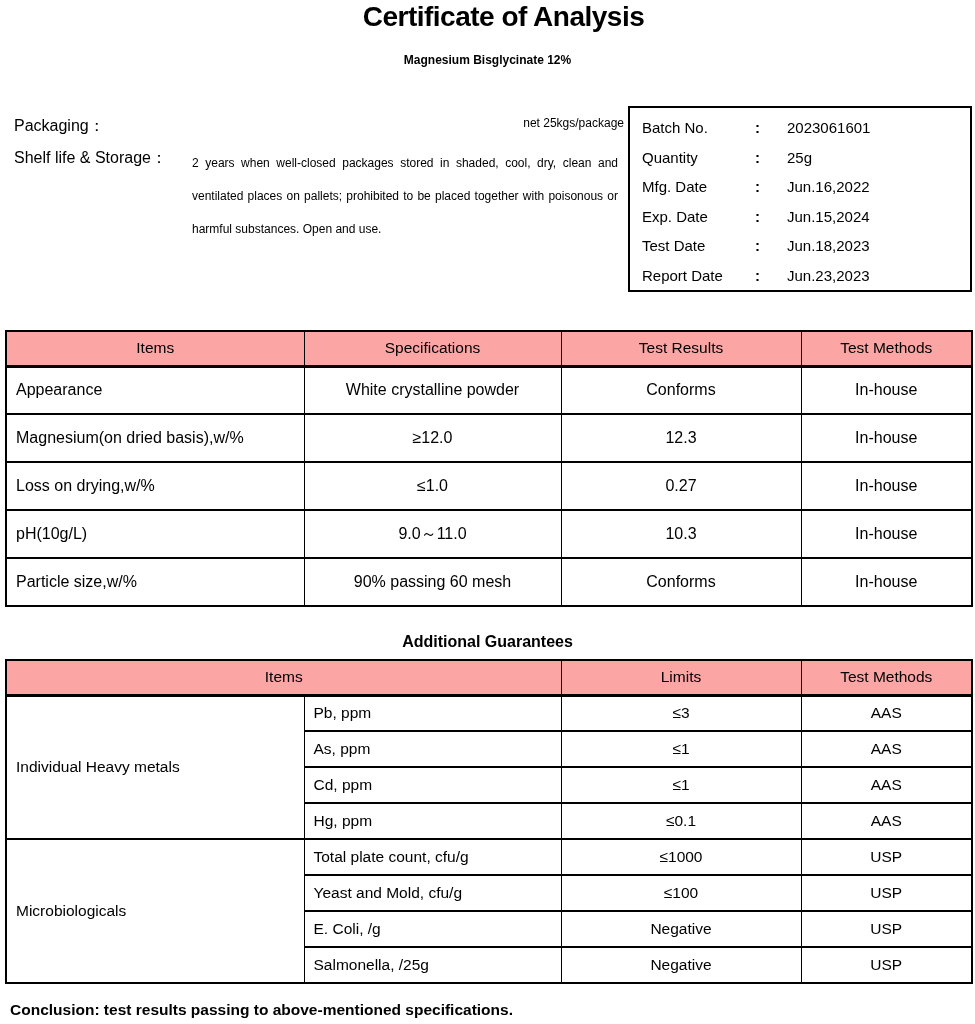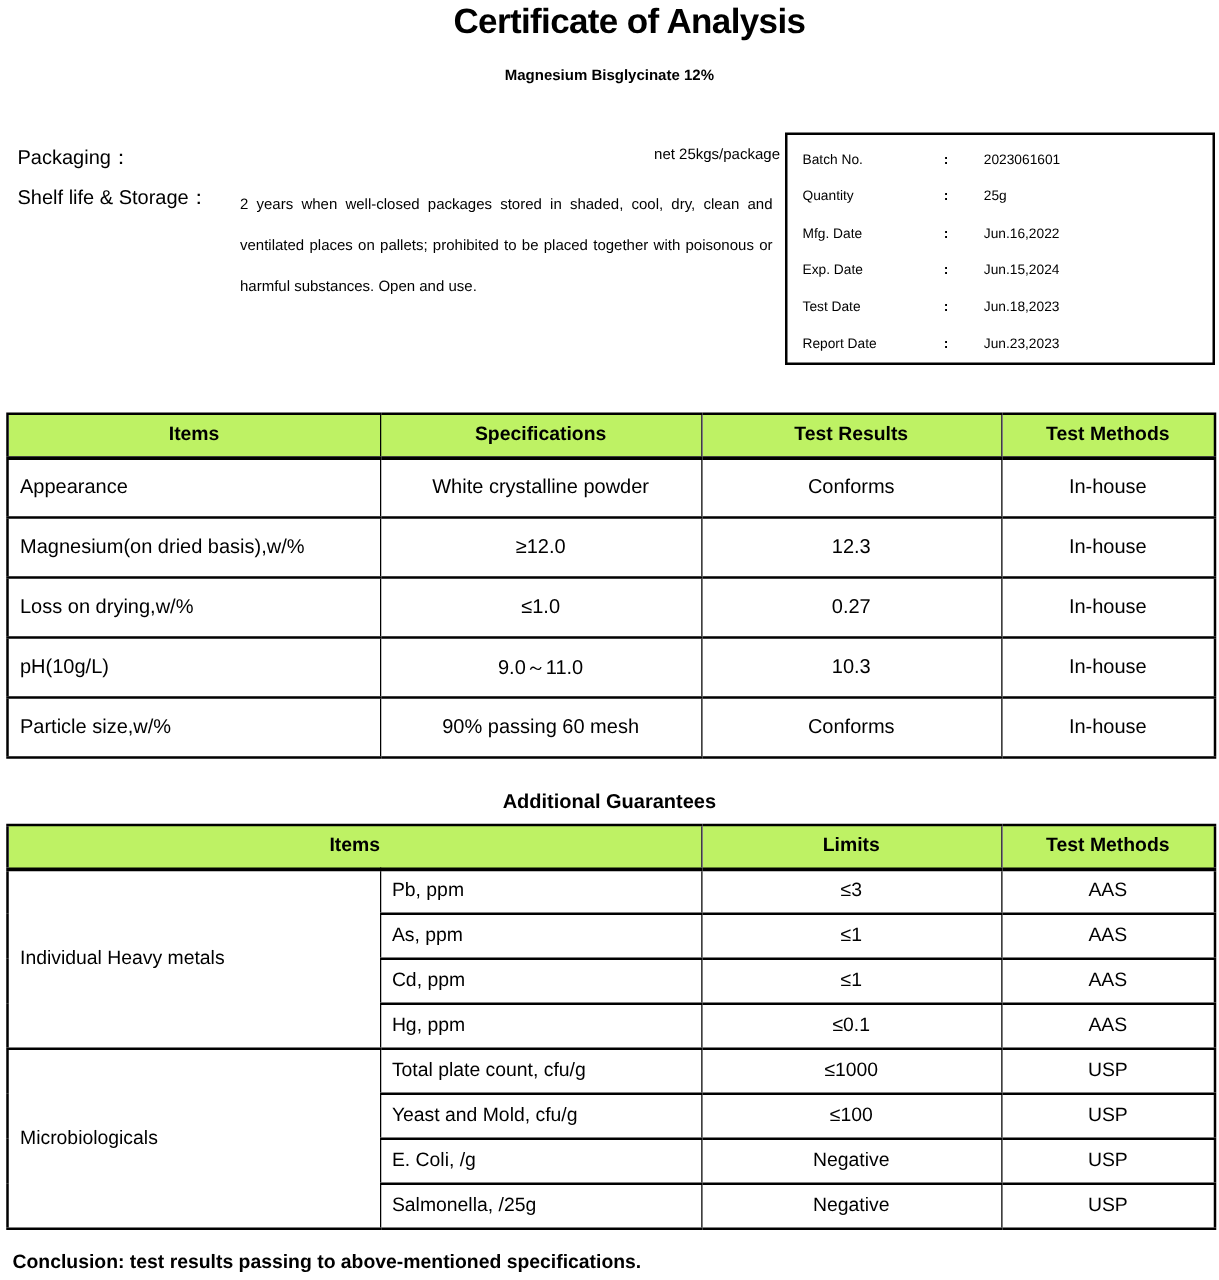--- a/index.html
+++ b/index.html
@@ -42,43 +42,43 @@
 
   
   .batch-box {
     left: 628px; top: 106px;
     width: 344px; height: 186px;
     border: 2px solid #000000;
     padding: 5px 0 0 12px;
     display: flex; flex-direction: column;
     justify-content: space-around;
   }
-  .batch-row { display: flex; align-items: flex-start; font-size: 11px; }
+  .batch-row { display: flex; align-items: flex-start; font-size: 15px; }
   .batch-label { width: 113px; flex: 0 0 113px; }
   .batch-sep { width: 32px; flex: 0 0 32px; text-align: left; font-weight: bold; }
   .batch-value { }
 
   
   table.coa {
     border-collapse: collapse;
     table-layout: fixed;
     width: 966px;
     border: 2px solid #000000;
   }
   table.coa th, table.coa td {
     border-left: 1px solid #000000;
     border-right: 1px solid #000000;
     border-top: 2px solid #000000;
     border-bottom: 2px solid #000000;
     vertical-align: middle;
     overflow: hidden;
   }
   table.coa thead th {
-    background: #bef264;
-    font-weight: bold;
+    background: #fca5a5;
+    font-weight: normal;
     font-size: 15.5px;
     text-align: center;
     height: 35px;
     border-bottom: 3px solid #000000;
   }
   .tbl-results { left: 5px; top: 330px; }
   .tbl-results td { height: 48px; font-size: 16px; text-align: center; }
   .tbl-results td.col-item { text-align: left; padding-left: 9px; }
 
   .guarantees-title {

